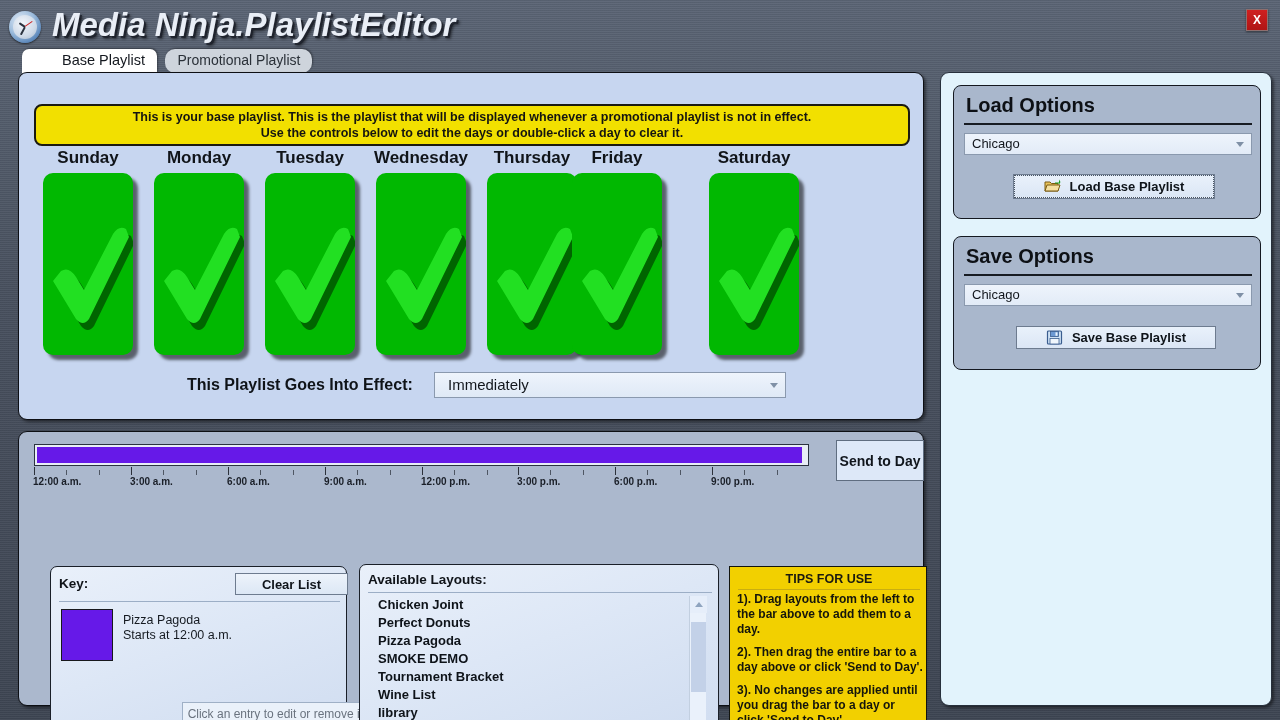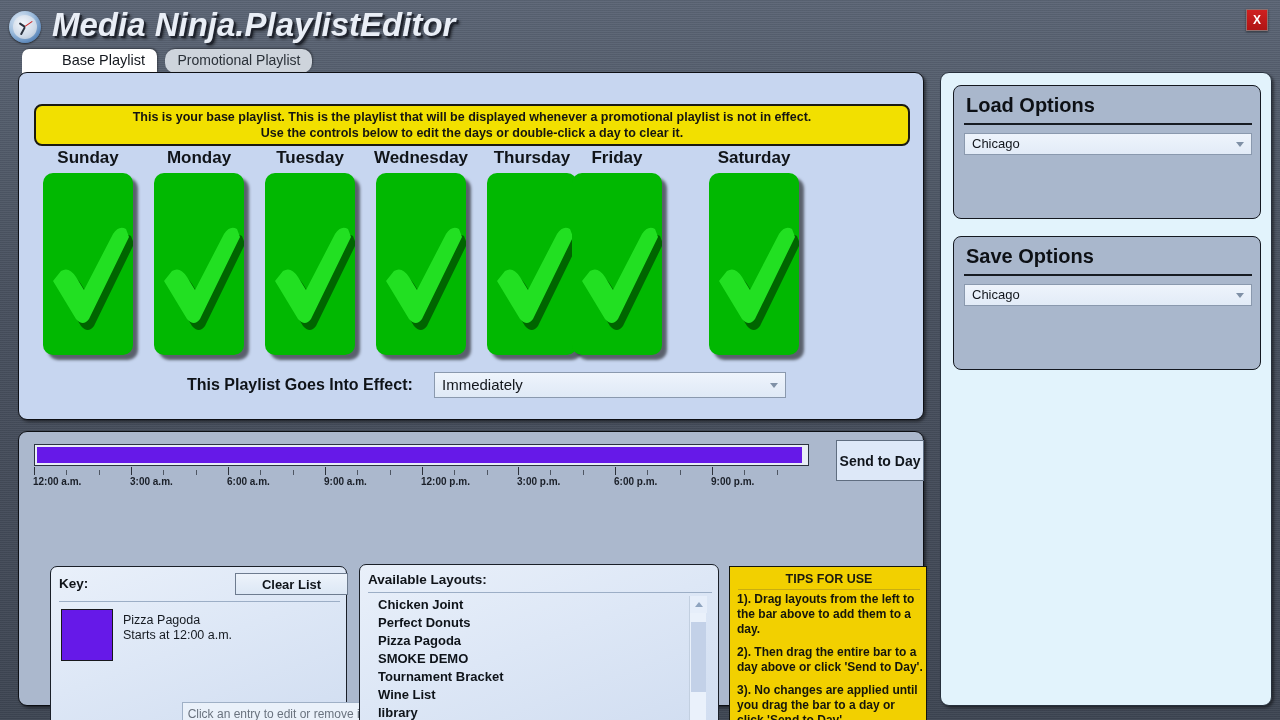--- a/index.html
+++ b/index.html
@@ -126,21 +126,21 @@
   #effect-label {
     position: absolute; left: 0; top: 4px;
     font-size: 16px; font-weight: bold; color: #0f1318;
     white-space: nowrap;
   }
   #effect-select {
     position: absolute; left: 247px; top: 0; width: 352px; height: 26px;
     background: linear-gradient(180deg, #eef4fc 0%, #dfe9f6 100%);
     border: 1px solid #8a99ae;
     font-size: 15px; color: #12161c;
-    padding-left: 7px; line-height: 24px;
+    padding-left: 13px; line-height: 24px;
     cursor: pointer;
   }
   .caret {
     position: absolute; right: 7px; top: 50%; margin-top: -2px;
     width: 0; height: 0;
     border-left: 4px solid transparent; border-right: 4px solid transparent;
     border-top: 5px solid #7f90a6;
   }
 
   
@@ -505,24 +505,45 @@
 
 <div id="right-col">
 
   <div class="opt-box" id="load-box">
     <div class="opt-title">Load Options</div>
     <div class="opt-rule"></div>
     <div class="opt-select">
       <span>Chicago</span>
       <span class="caret"></span>
     </div>
+    <div class="opt-button" id="load-btn">
+      <span class="ico">
+        <svg width="17" height="15" viewBox="0 0 17 15">
+          <path d="M1 3 H6 L7.5 4.5 H14 V12 H1 Z" fill="#e8c25a" stroke="#7a5c14" stroke-width="1"></path>
+          <path d="M3 6 H16 L14 12 H1 Z" fill="#f5e0a0" stroke="#7a5c14" stroke-width="1"></path>
+          <path d="M11 3.5 L15 3.5 L15 0.5 L16.5 3.0 L15 5.5 L15 4.5 L11 4.5 Z" fill="#1aa01a"></path>
+        </svg>
+      </span>
+      <span>Load Base Playlist</span>
+    </div>
   </div>
 
   <div class="opt-box" id="save-box">
     <div class="opt-title">Save Options</div>
     <div class="opt-rule"></div>
     <div class="opt-select">
       <span>Chicago</span>
       <span class="caret"></span>
     </div>
+    <div class="opt-button" id="save-btn">
+      <span class="ico">
+        <svg width="17" height="15" viewBox="0 0 17 15">
+          <rect x="1.5" y="1" width="14" height="13" rx="1" fill="#cfe2f5" stroke="#3a5d8f" stroke-width="1.2"></rect>
+          <rect x="4.5" y="1.5" width="8" height="5" fill="#6d9ad4" stroke="#3a5d8f" stroke-width="0.8"></rect>
+          <rect x="9.5" y="2.3" width="2" height="3.5" fill="#e9f2fb"></rect>
+          <rect x="4" y="8.5" width="9" height="5.5" fill="#f0f6fc" stroke="#3a5d8f" stroke-width="0.8"></rect>
+        </svg>
+      </span>
+      <span>Save Base Playlist</span>
+    </div>
   </div>
 
 </div>
 
 </body></html>

